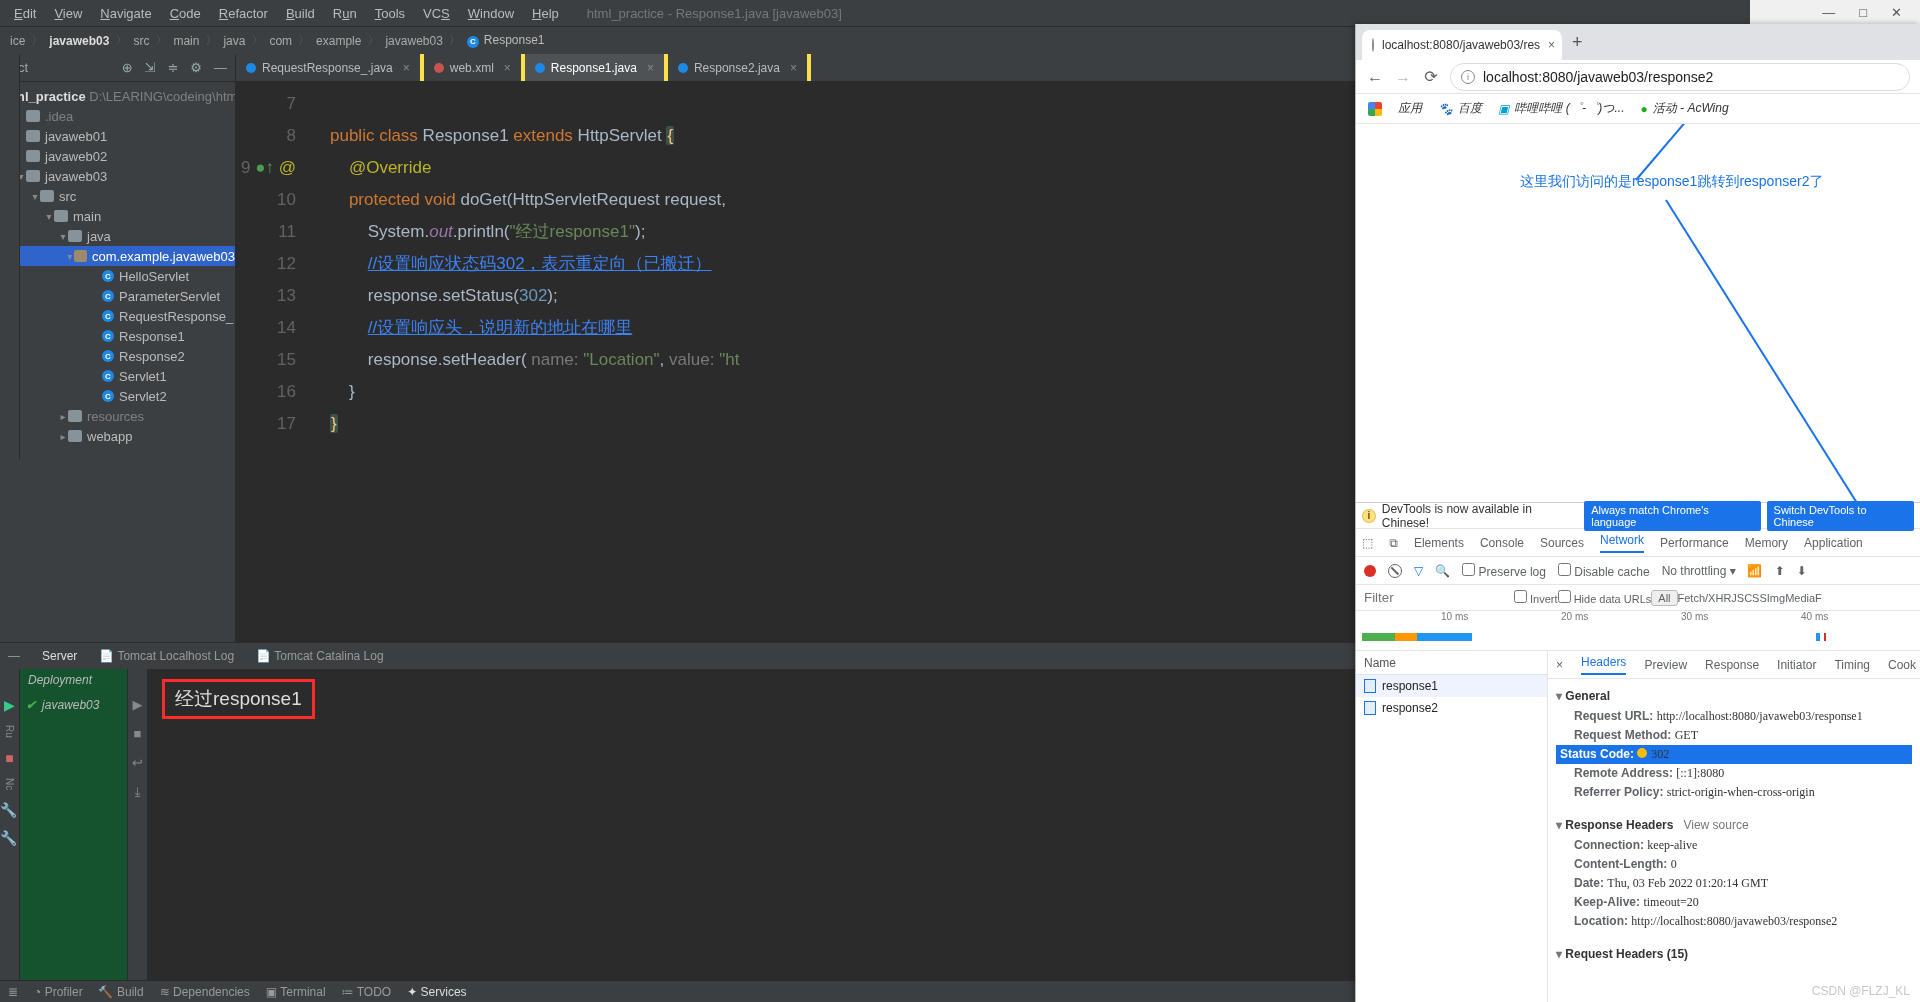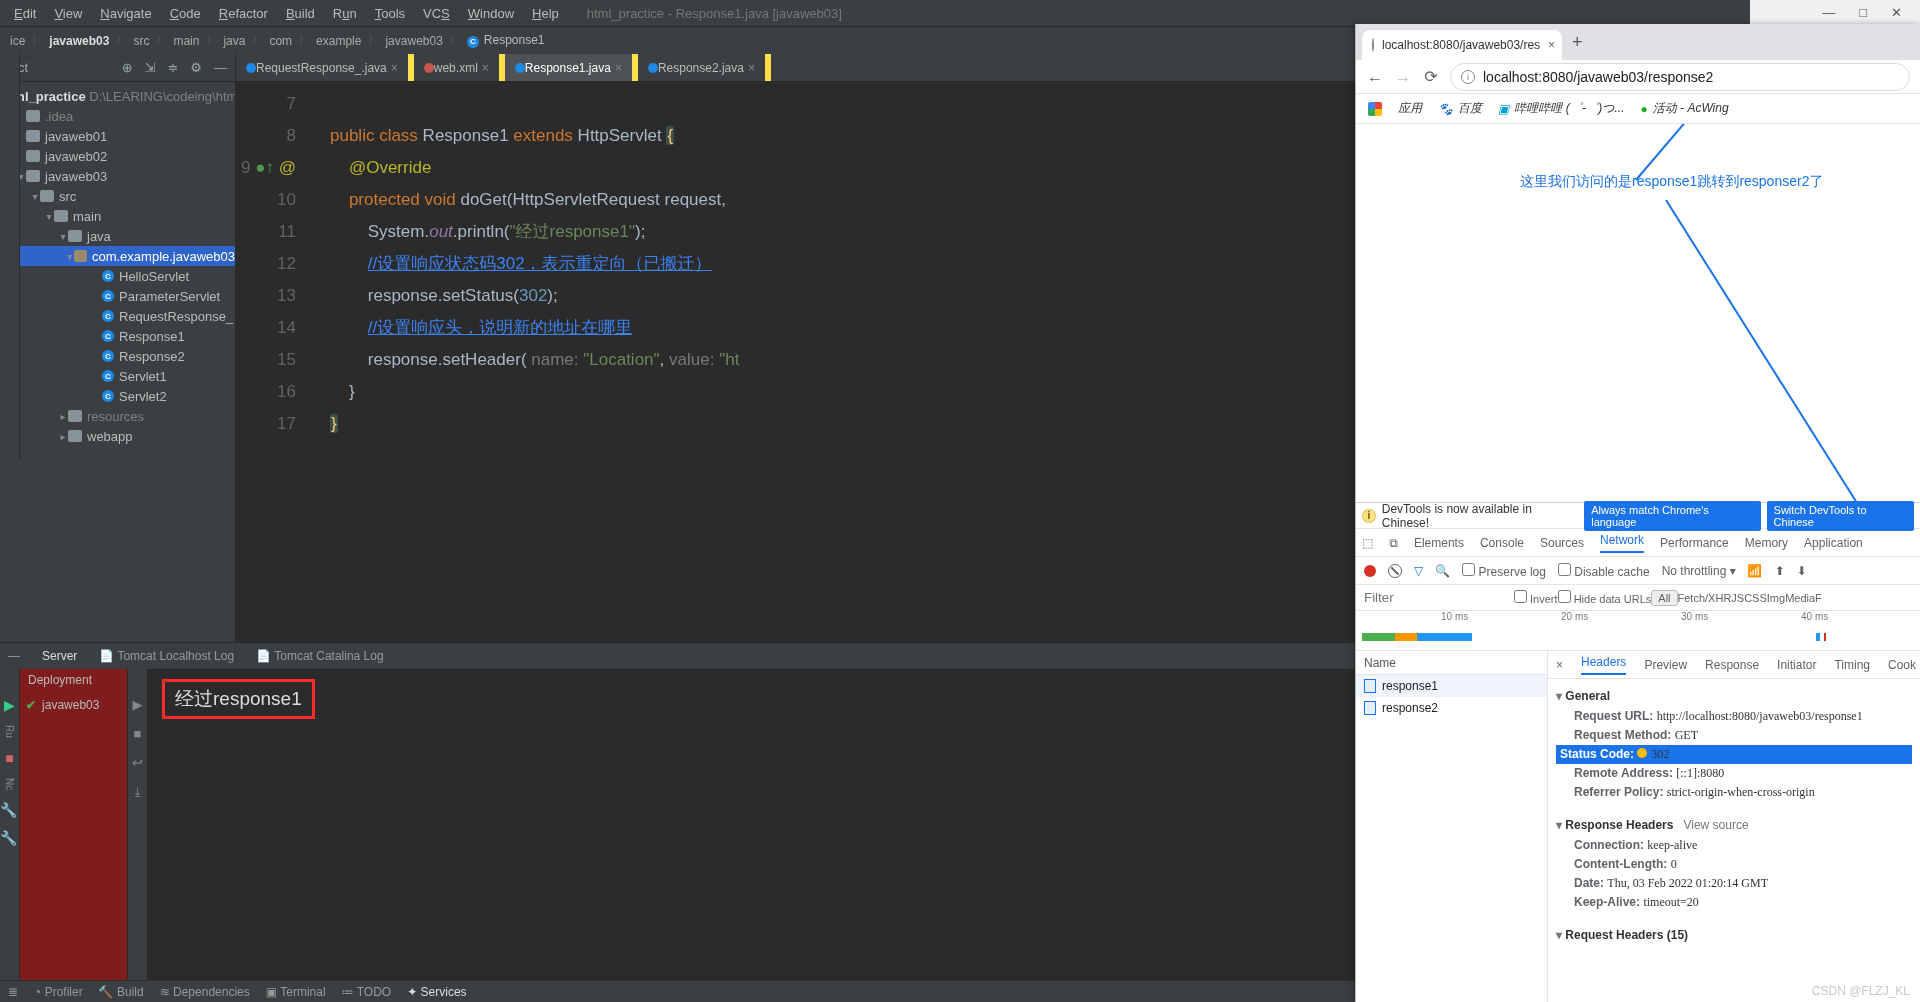--- a/index.html
+++ b/index.html
@@ -35,21 +35,21 @@
 .trow .exp{width:10px; color:#888; font-size:10px; text-align:center;}
 .trow .ind{display:inline-block;}
 .cls-ic{width:12px;height:12px;border-radius:50%;background:#1e88e5;display:inline-flex;align-items:center;justify-content:center;color:#fff;font-size:8px;font-weight:bold;margin-right:5px;}
 .fld-ic{width:14px;height:12px;background:#87939a;border-radius:2px;display:inline-block;margin-right:5px;}
 .pkg-ic{width:14px;height:12px;background:#9c8a6b;border-radius:2px;display:inline-block;margin-right:5px;}
 .dim{color:#808080;}
 
 
 .editwrap{ flex:1; display:flex; flex-direction:column; min-width:0;}
 .tabs{ height:28px; background:#3c3f41; display:flex; align-items:stretch; border-bottom:1px solid #2b2b2b;}
-.tab{ display:flex; align-items:center; padding:0 10px; color:#bbb; border-right:6px solid #fde047; font-size:12px;justify-content:space-between;}
+.tab{ display:flex; align-items:center; padding:0 10px; gap:6px; color:#bbb; border-right:4px solid #fde047; font-size:12px;justify-content:space-between;}
 .tab.active{ background:#4e5254; color:#fff;}
 .tab .dot{width:10px;height:10px;border-radius:50%;background:#1e88e5;}
 .tab .dot.o{background:#c75450;}
 .tab .x{color:#888;margin-left:4px;font-size:12px;}
 .editor{ flex:1; display:flex; background:#2b2b2b; font-family:Consolas,monospace; font-size:17px; overflow:hidden;}
 .gut{ width:70px; text-align:right; color:#606366; padding:6px 10px 0 0; user-select:none; position:relative;}
 .gl{height:32px; line-height:32px;}
 .code{ padding:6px 0 0 24px; white-space:pre; line-height:32px; color:#a9b7c6; }
 .kw{color:#cc7832;}
 .str{color:#6a8759;}
@@ -59,21 +59,21 @@
 .fld{color:#9876aa;font-style:italic;}
 .hint{color:#787878;}
 .br{color:#ffc66d; background:#3b514d; border-radius:2px; padding:0 1px;}
 
 
 .bottom{ position:absolute; left:0; right:0; bottom:22px; height:338px; background:#3c3f41; border-top:1px solid #2b2b2b; display:flex; flex-direction:column;}
 .btabs{ height:26px; display:flex; align-items:center; padding:0 8px; gap:22px; font-size:12px; color:#999;}
 .btabs .a{color:#ddd;}
 .brow{ display:flex; flex:1; min-height:0;}
 .lefttool{width:20px; background:#3c3f41; border-right:1px solid #2b2b2b; display:flex; flex-direction:column; align-items:center; padding-top:28px; gap:12px; color:#888; font-size:14px;}
-.depcol{ width:108px; background:#7f1d1d; border-right:1px solid #2b2b2b;}
+.depcol{ width:108px; background:#14532d; border-right:1px solid #2b2b2b;font-style:italic;}
 .depcol .hd{height:24px; padding:4px 8px; color:#bbb; font-size:12px;}
 .depcol .it{height:24px; padding:2px 6px; display:flex; align-items:center; gap:6px; font-size:12px;}
 .gchk{color:#4caf50;font-weight:bold;}
 .outcol{ flex:1; background:#2b2b2b; display:flex; flex-direction:column;}
 .outcol .hd{height:24px; padding:4px 10px; color:#bbb; font-size:12px; background:#3c3f41;}
 .consoleBody{flex:1; padding:10px 14px; color:#ddd; font-family:Consolas,monospace; font-size:19px;}
 .redbox{ border:3px solid #ff2a2a; display:inline-block; padding:4px 10px;}
 
 
 .status{ position:absolute; left:0; right:0; bottom:0; height:22px; background:#3c3f41; border-top:1px solid #2b2b2b; display:flex; align-items:center; font-size:12px; color:#999; padding:0 8px; gap:16px;}
@@ -552,20 +552,21 @@
           <div class="kv hl"><b>Status Code:</b> <span class="codeyellow"></span><span>302</span></div>
           <div class="kv"><b>Remote Address:</b> <span>[::1]:8080</span></div>
           <div class="kv"><b>Referrer Policy:</b> <span>strict-origin-when-cross-origin</span></div>
         </div>
         <div class="sec">
           <div class="secTitle"><span>Response Headers</span> &nbsp;&nbsp;<span style="font-weight:normal;color:#777">View source</span></div>
           <div class="kv"><b>Connection:</b> <span>keep-alive</span></div>
           <div class="kv"><b>Content-Length:</b> <span>0</span></div>
           <div class="kv"><b>Date:</b> <span>Thu, 03 Feb 2022 01:20:14 GMT</span></div>
           <div class="kv"><b>Keep-Alive:</b> <span>timeout=20</span></div>
+          <div class="kv"><b>Location:</b> <span>http://localhost:8080/javaweb03/response2</span></div>
         </div>
         <div class="sec">
           <div class="secTitle">Request Headers (15)</div>
         </div>
       </div>
     </div>
   </div>
   <div class="watermark">CSDN @FLZJ_KL</div>
 </div>
 

